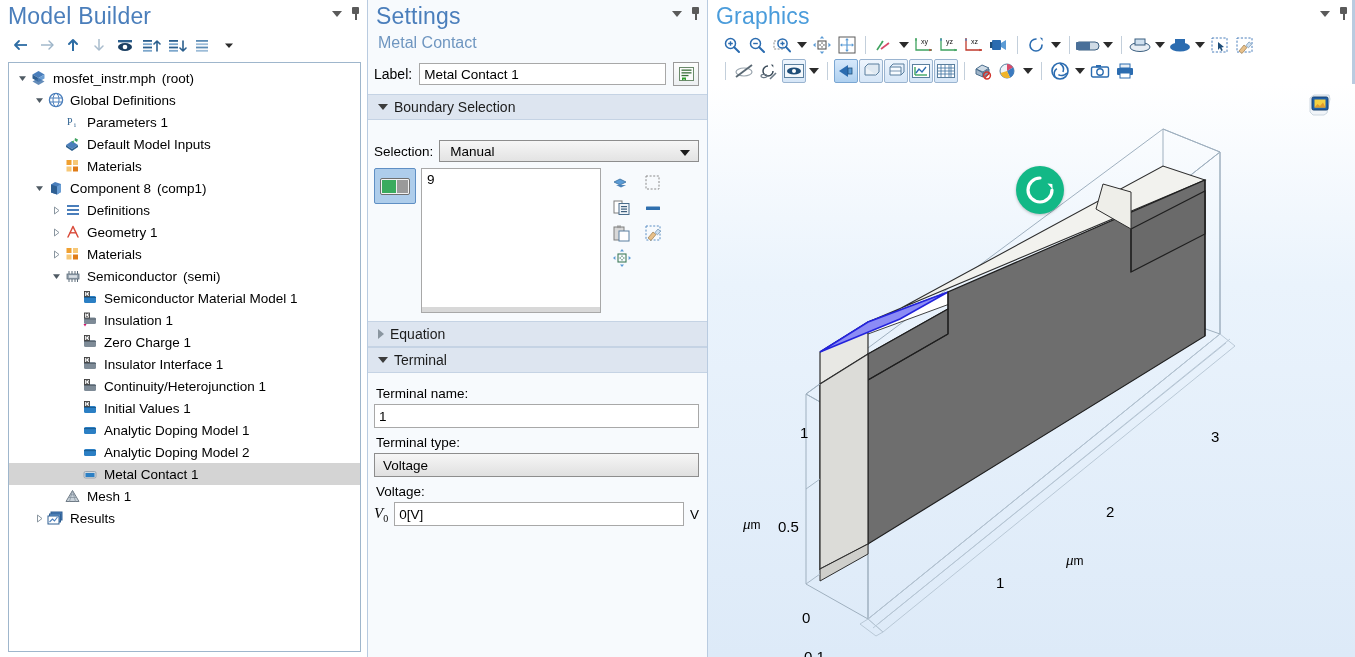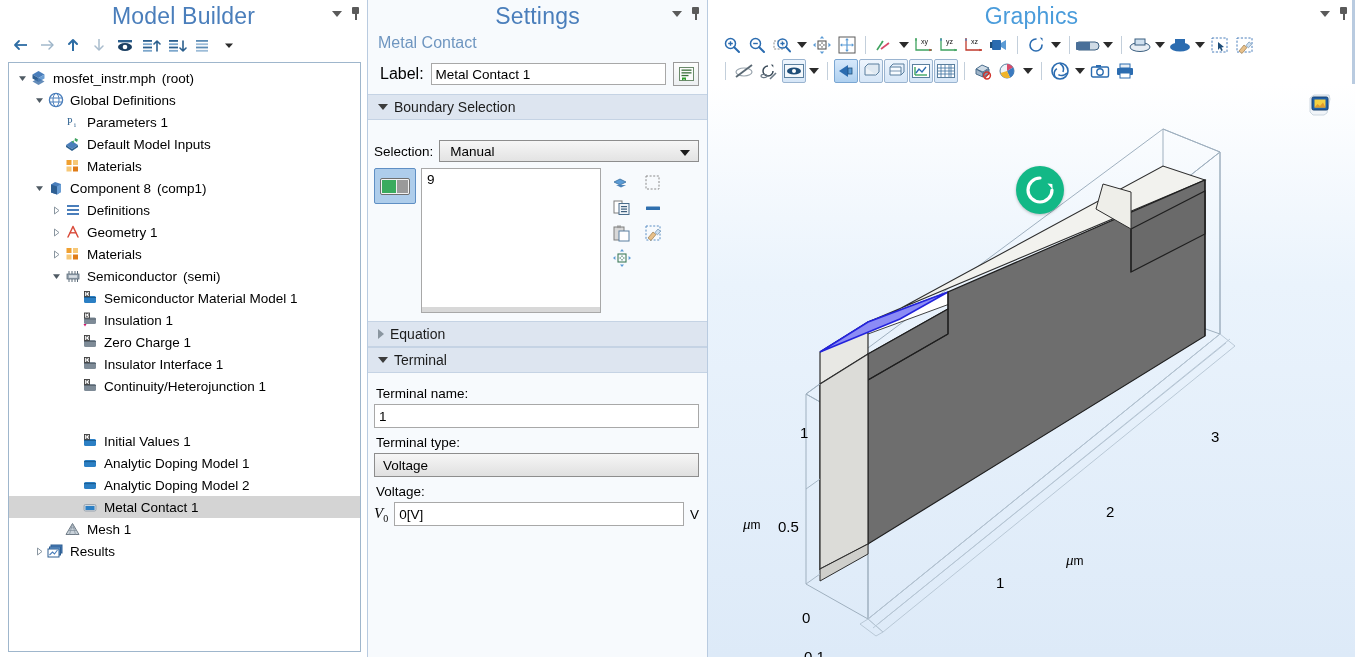--- a/index.html
+++ b/index.html
@@ -20,21 +20,21 @@
   
   .panel { position: relative; height: 657px; background: #ffffff; }
   #model-builder-panel { width: 368px; border-right: 1px solid #b9cbe0; }
   #settings-panel { width: 340px; background: #f7fafd; border-right: 1px solid #b9cbe0; }
   #graphics-panel { width: 647px; background: #ffffff; }
 
   .panel-header {
     position: relative;
     height: 32px;
     padding: 4px 8px;
-    display: flex; align-items: center; justify-content: center;
+    display: flex; align-items: center;
   }
   .panel-title {
     font-size: 23px;
     color: #4a7ebb;
     font-weight: 400;
     letter-spacing: 0.2px;
     line-height: 1;
   }
   #settings-panel .panel-title { color: #4a7ebb; }
   #graphics-panel .panel-title { color: #4a9cdb; }
@@ -106,21 +106,21 @@
 
   
   .st-sub {
     font-size: 16px; color: #6f96c0; padding: 0 0 0 10px;
     margin-top: -2px; height: 26px; display: flex; align-items: center;
   }
   .st-label-row {
     display: flex; align-items: center; gap: 7px;
     padding: 6px 8px 8px 6px;
   }
-  .st-label-txt { font-size: 16px; color: #000; margin-left: 6px; }
+  .st-label-txt { font-size: 14px; color: #000; }
   .txt-input {
     flex: 1; height: 22px;
     border: 1px solid #a8a8a8;
     background: #ffffff;
     font-size: 13.5px;
     padding: 0 4px;
     font-family: "Liberation Sans", sans-serif;
     color: #000;
     outline: none;
   }
@@ -578,21 +578,21 @@
             <span class="ticon">
               <svg width="18" height="16" viewBox="0 0 18 16">
                 <rect x="3" y="6" width="12" height="7" rx="1.5" fill="#7e8b97"></rect>
                 <path d="M3 7.5h12" stroke="#5b6772" stroke-width="1"></path>
                 <rect x="3.5" y="1.5" width="5" height="5" fill="#ffffff" stroke="#3a3a3a" stroke-width="0.9"></rect>
                 <text x="4.6" y="5.6" font-size="4.6" fill="#2a2a2a" font-family="Liberation Sans, sans-serif">D</text>
               </svg>
             </span>
             <span class="tlabel">Continuity/Heterojunction 1</span>
           </div>
-          <div class="tnode" style="padding-left: 57px; margin-top: 33px;">
+          <div class="tnode" style="padding-left: 57px;">
             <span class="twist"></span>
             <span class="ticon">
               <svg width="18" height="16" viewBox="0 0 18 16">
                 <rect x="3" y="6" width="12" height="7" rx="1.5" fill="#2b7fc4"></rect>
                 <path d="M3 7.5h12" stroke="#1b5f96" stroke-width="1"></path>
                 <rect x="3.5" y="1.5" width="5" height="5" fill="#ffffff" stroke="#3a3a3a" stroke-width="0.9"></rect>
                 <text x="4.6" y="5.6" font-size="4.6" fill="#2a2a2a" font-family="Liberation Sans, sans-serif">D</text>
               </svg>
             </span>
             <span class="tlabel">Initial Values 1</span>

